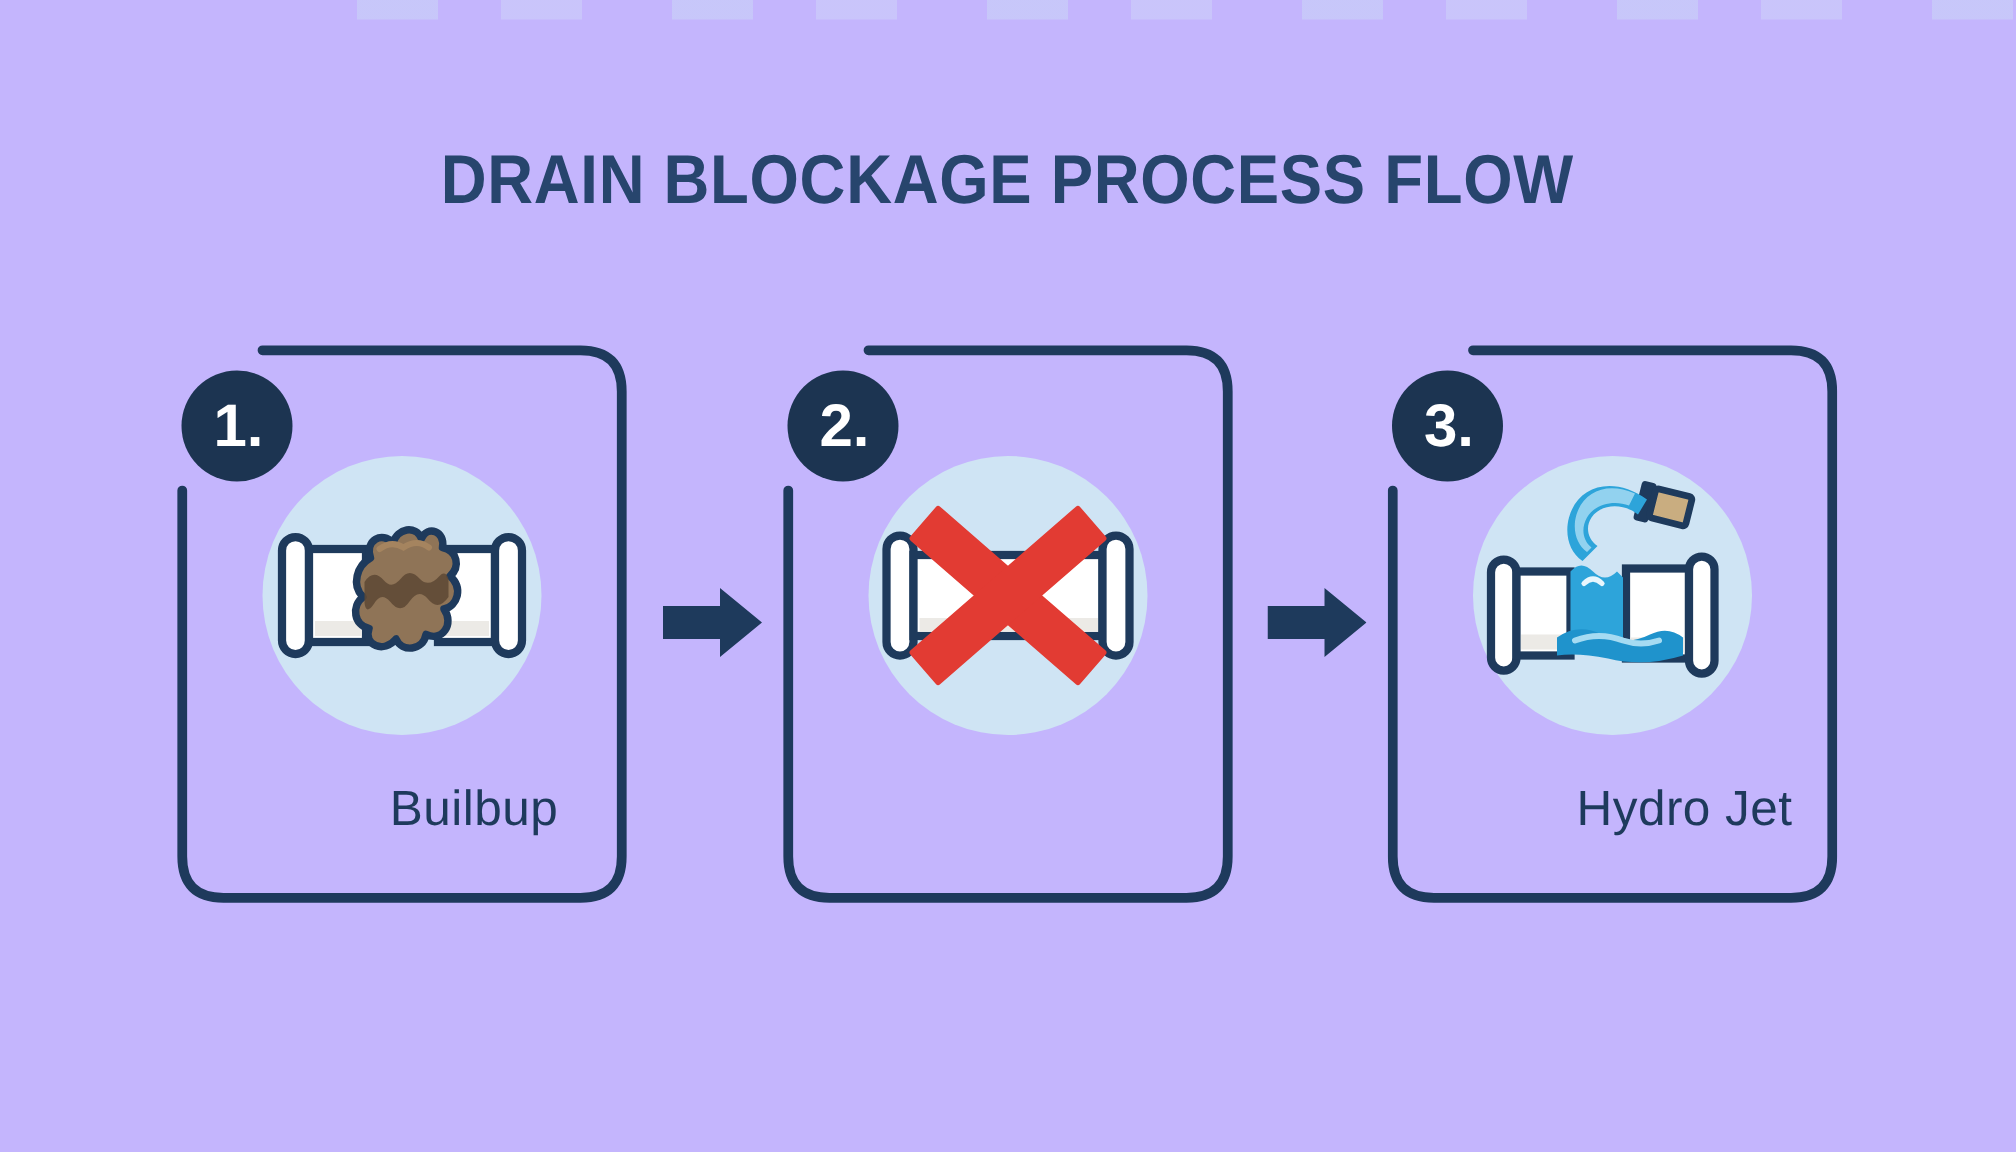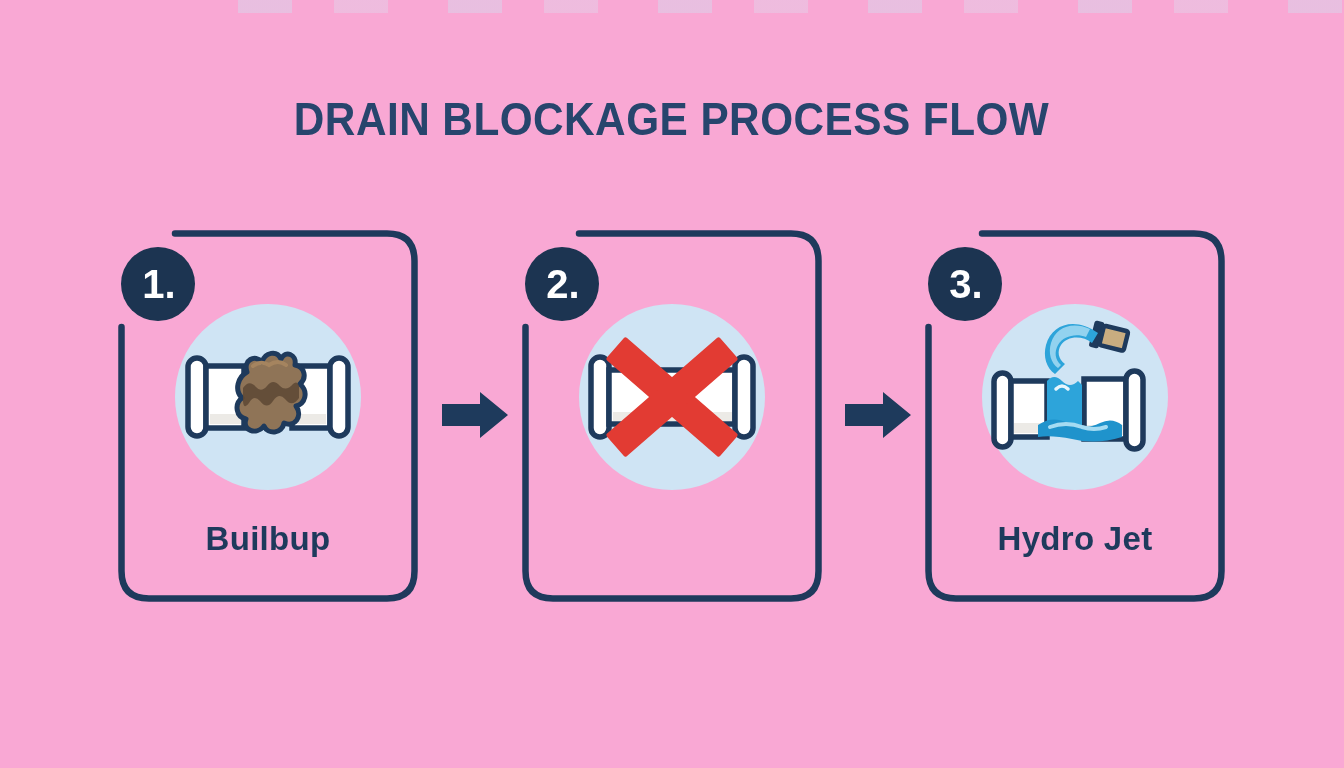--- a/index.html
+++ b/index.html
@@ -1,17 +1,17 @@
 <!DOCTYPE html>
 <html><head>
 <meta charset="utf-8">
 <style>
   html,body{margin:0;padding:0;background:#ffffff;}
   .canvas{
-    position:relative;width:1344px;height:768px;background:#f9a8d4;
+    position:relative;width:1344px;height:768px;background:#c4b5fd;
     overflow:hidden;font-family:"Liberation Sans",sans-serif;
   }
   .top-artifact{
     position:absolute;top:0;left:238px;width:1106px;height:13px;
     background:repeating-linear-gradient(90deg,
       rgba(205,228,244,.38) 0 54px, rgba(255,255,255,0) 54px 96px,
       rgba(214,234,246,.30) 96px 150px, rgba(255,255,255,0) 150px 210px);
   }
   .page-title{
     position:absolute;top:92px;left:0;width:100%;text-align:center;
@@ -28,21 +28,21 @@
     font-size:40px;font-weight:bold;padding-left:2px;box-sizing:border-box;
   }
   .icon-circle{
     position:absolute;left:57px;top:74px;width:186px;height:186px;border-radius:50%;
     background:#cfe4f4;display:flex;align-items:center;justify-content:center;overflow:visible;
   }
   .icon-circle svg{display:block;}
   .hydro-svg{margin-top:-14px;}
   .step-label{
     position:absolute;left:0;top:290px;width:100%;text-align:center;
-    font-size:33px;font-weight:bold;color:#1e3a5c;letter-spacing:.3px;
+    font-size:33px;font-weight:normal;color:#1e3a5c;letter-spacing:.3px;padding-left:48px;
   }
   .flow-arrow{position:absolute;top:392px;width:66px;height:46px;}
   .arrow-1{left:442px;} .arrow-2{left:845px;}
 </style>
 </head>
 <body>
 
 <div class="canvas">
 
   <div class="top-artifact"></div>

